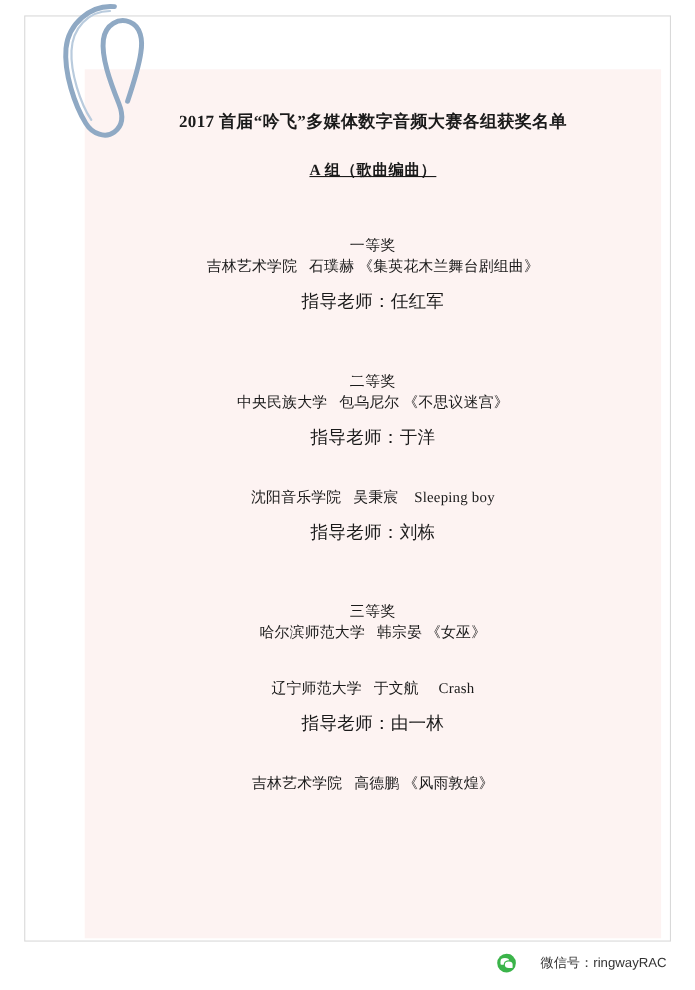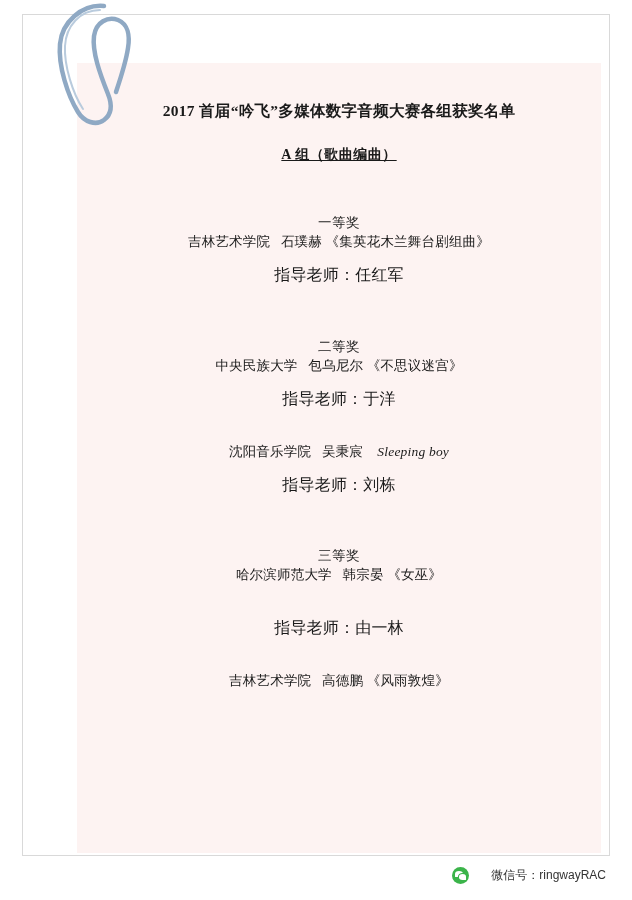--- a/index.html
+++ b/index.html
@@ -85,21 +85,20 @@
   .entry {
   }
 
   .entry-line {
     font-size: 13.5px;
     line-height: 1.55;
     letter-spacing: 0.2px;
   }
 
   .entry-work-italic {
-    font-style: italic;
   }
 
   .teacher-line {
     font-size: 16px;
     line-height: 1.55;
     margin-top: 10px;
     letter-spacing: 0.2px;
   }
 
   .entry.spaced {
@@ -202,20 +201,27 @@
       <div class="prize-heading">三等奖</div>
       <div class="entry">
         <div class="entry-line">
           <span>哈尔滨师范大学</span>
           <span>&nbsp;</span>
           <span>韩宗晏</span>
           <span>《女巫》</span>
         </div>
       </div>
       <div class="entry spaced">
+        <div class="entry-line">
+          <span>辽宁师范大学</span>
+          <span>&nbsp;</span>
+          <span>于文航</span>
+          <span>&nbsp;&nbsp;&nbsp;</span>
+          <span class="entry-work-italic">Crash</span>
+        </div>
         <div class="teacher-line">
           <span>指导老师：</span><span>由一林</span>
         </div>
       </div>
       <div class="entry spaced">
         <div class="entry-line">
           <span>吉林艺术学院</span>
           <span>&nbsp;</span>
           <span>高德鹏</span>
           <span>《风雨敦煌》</span>

